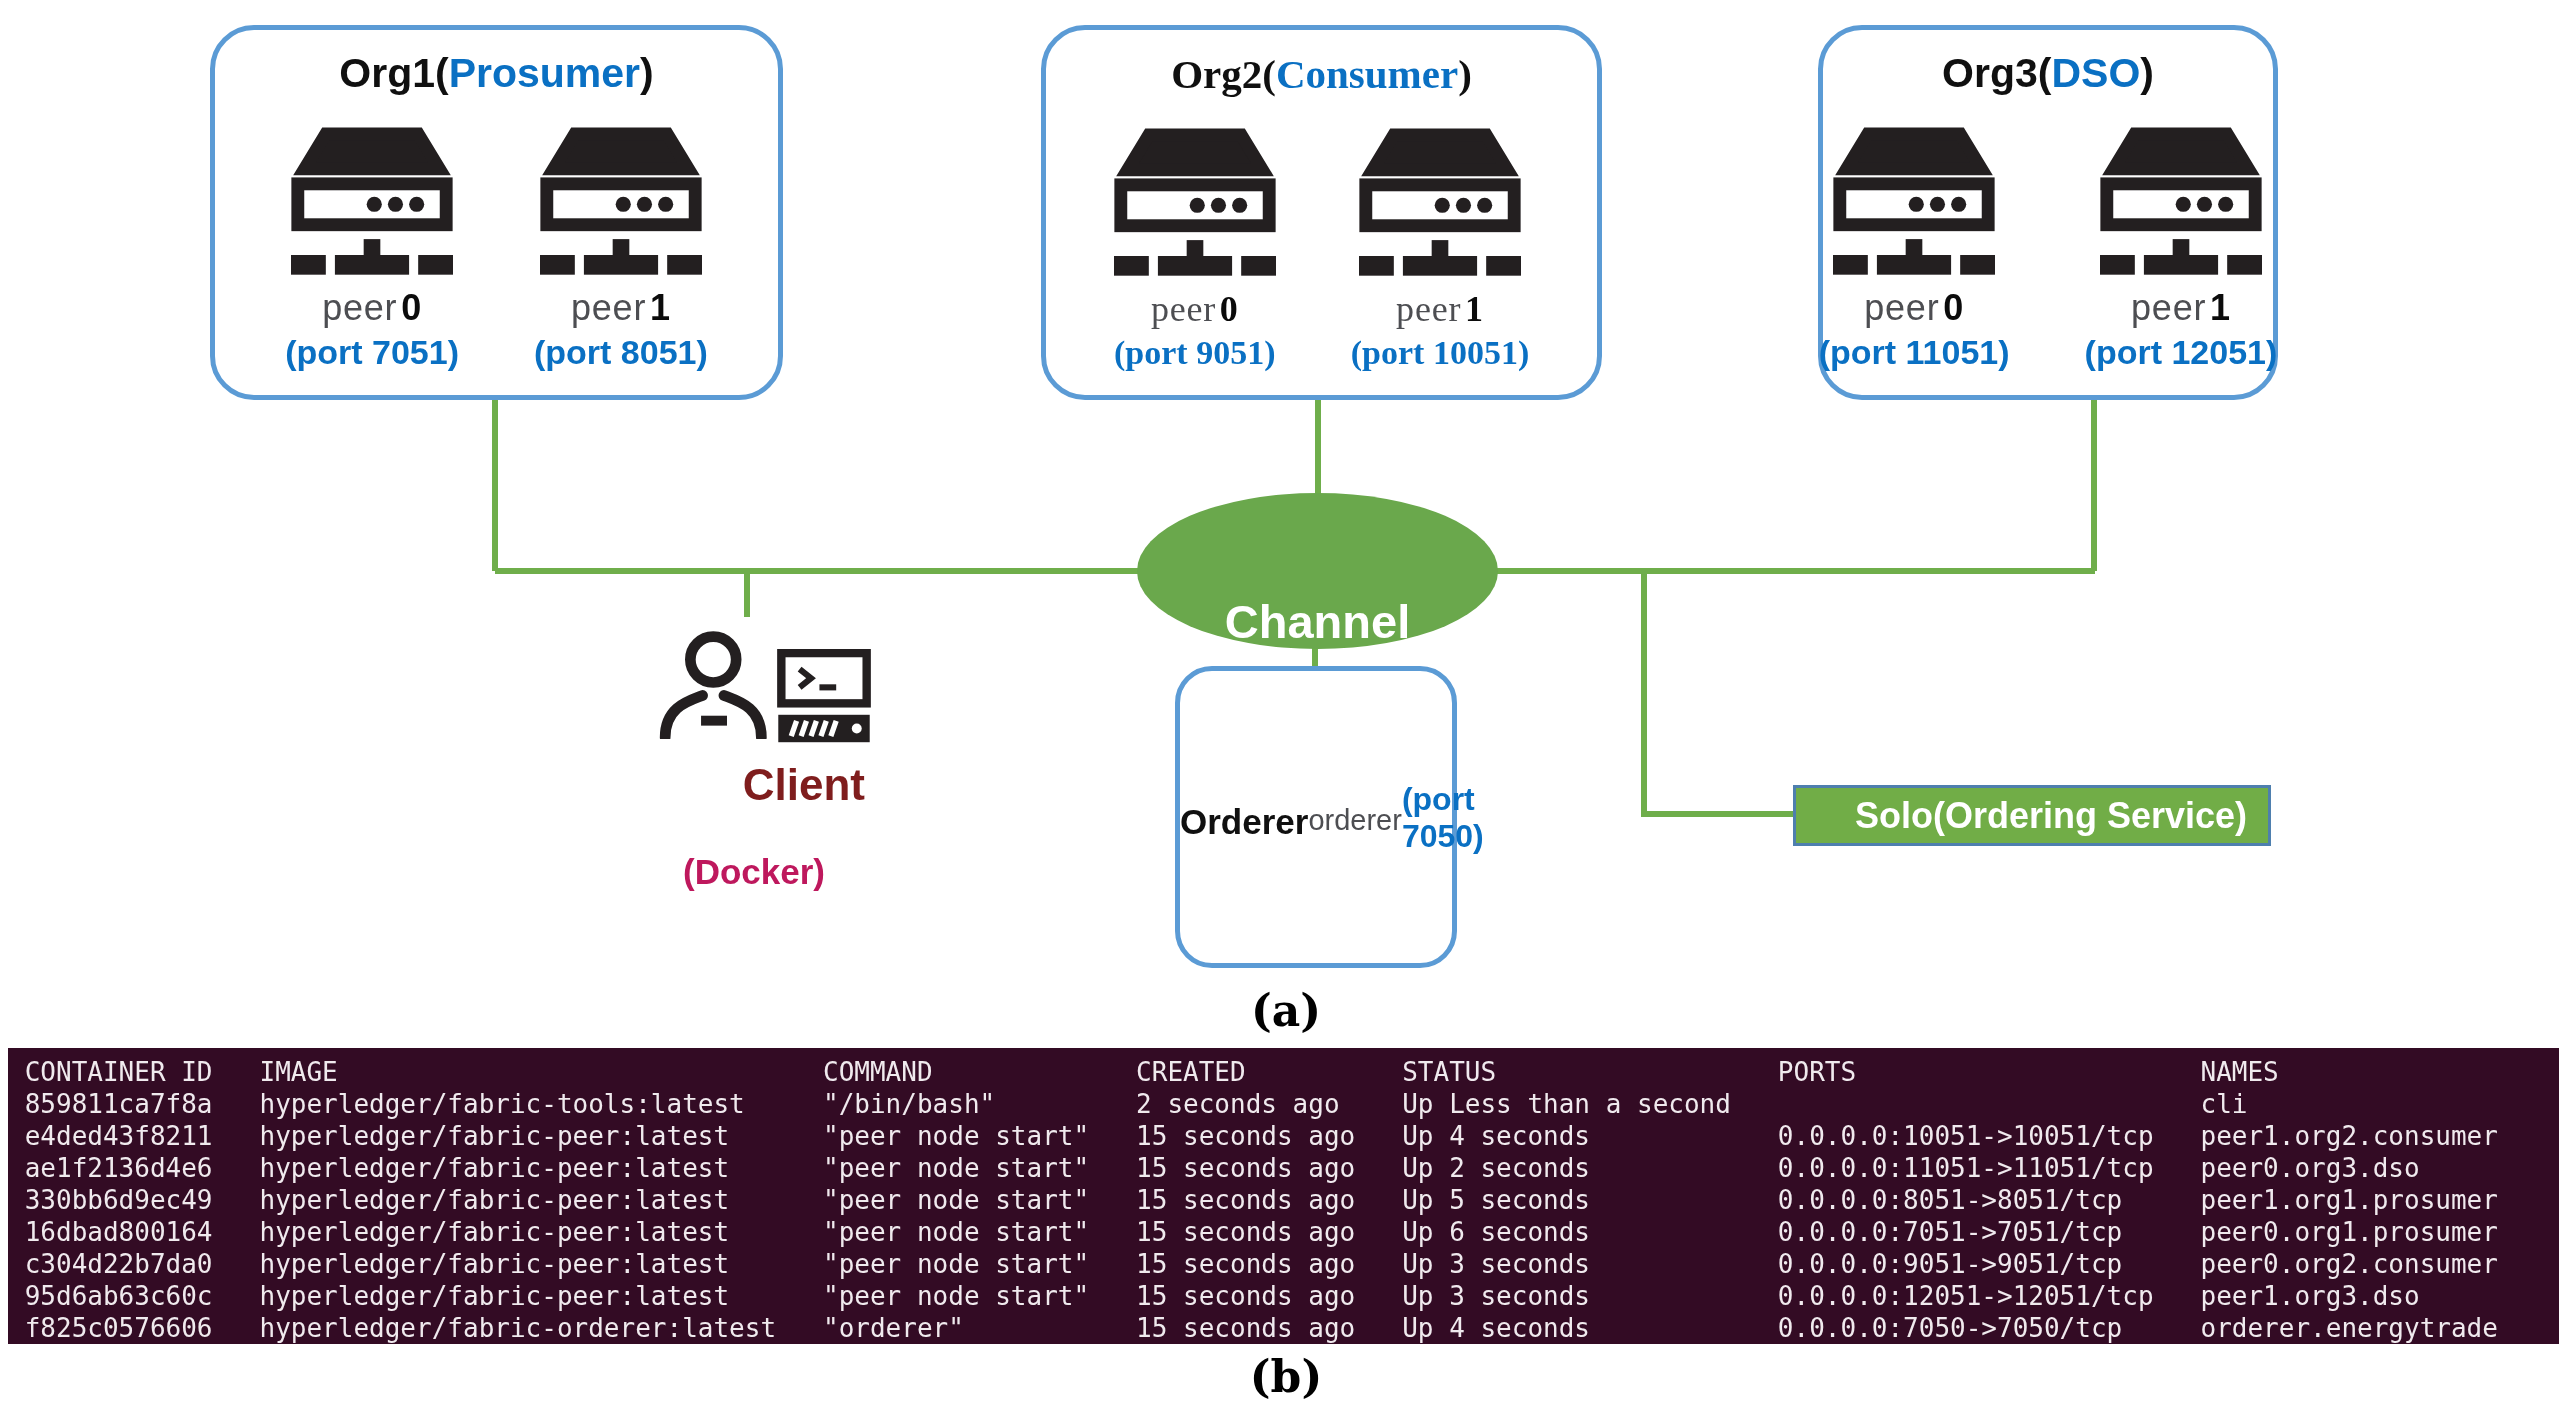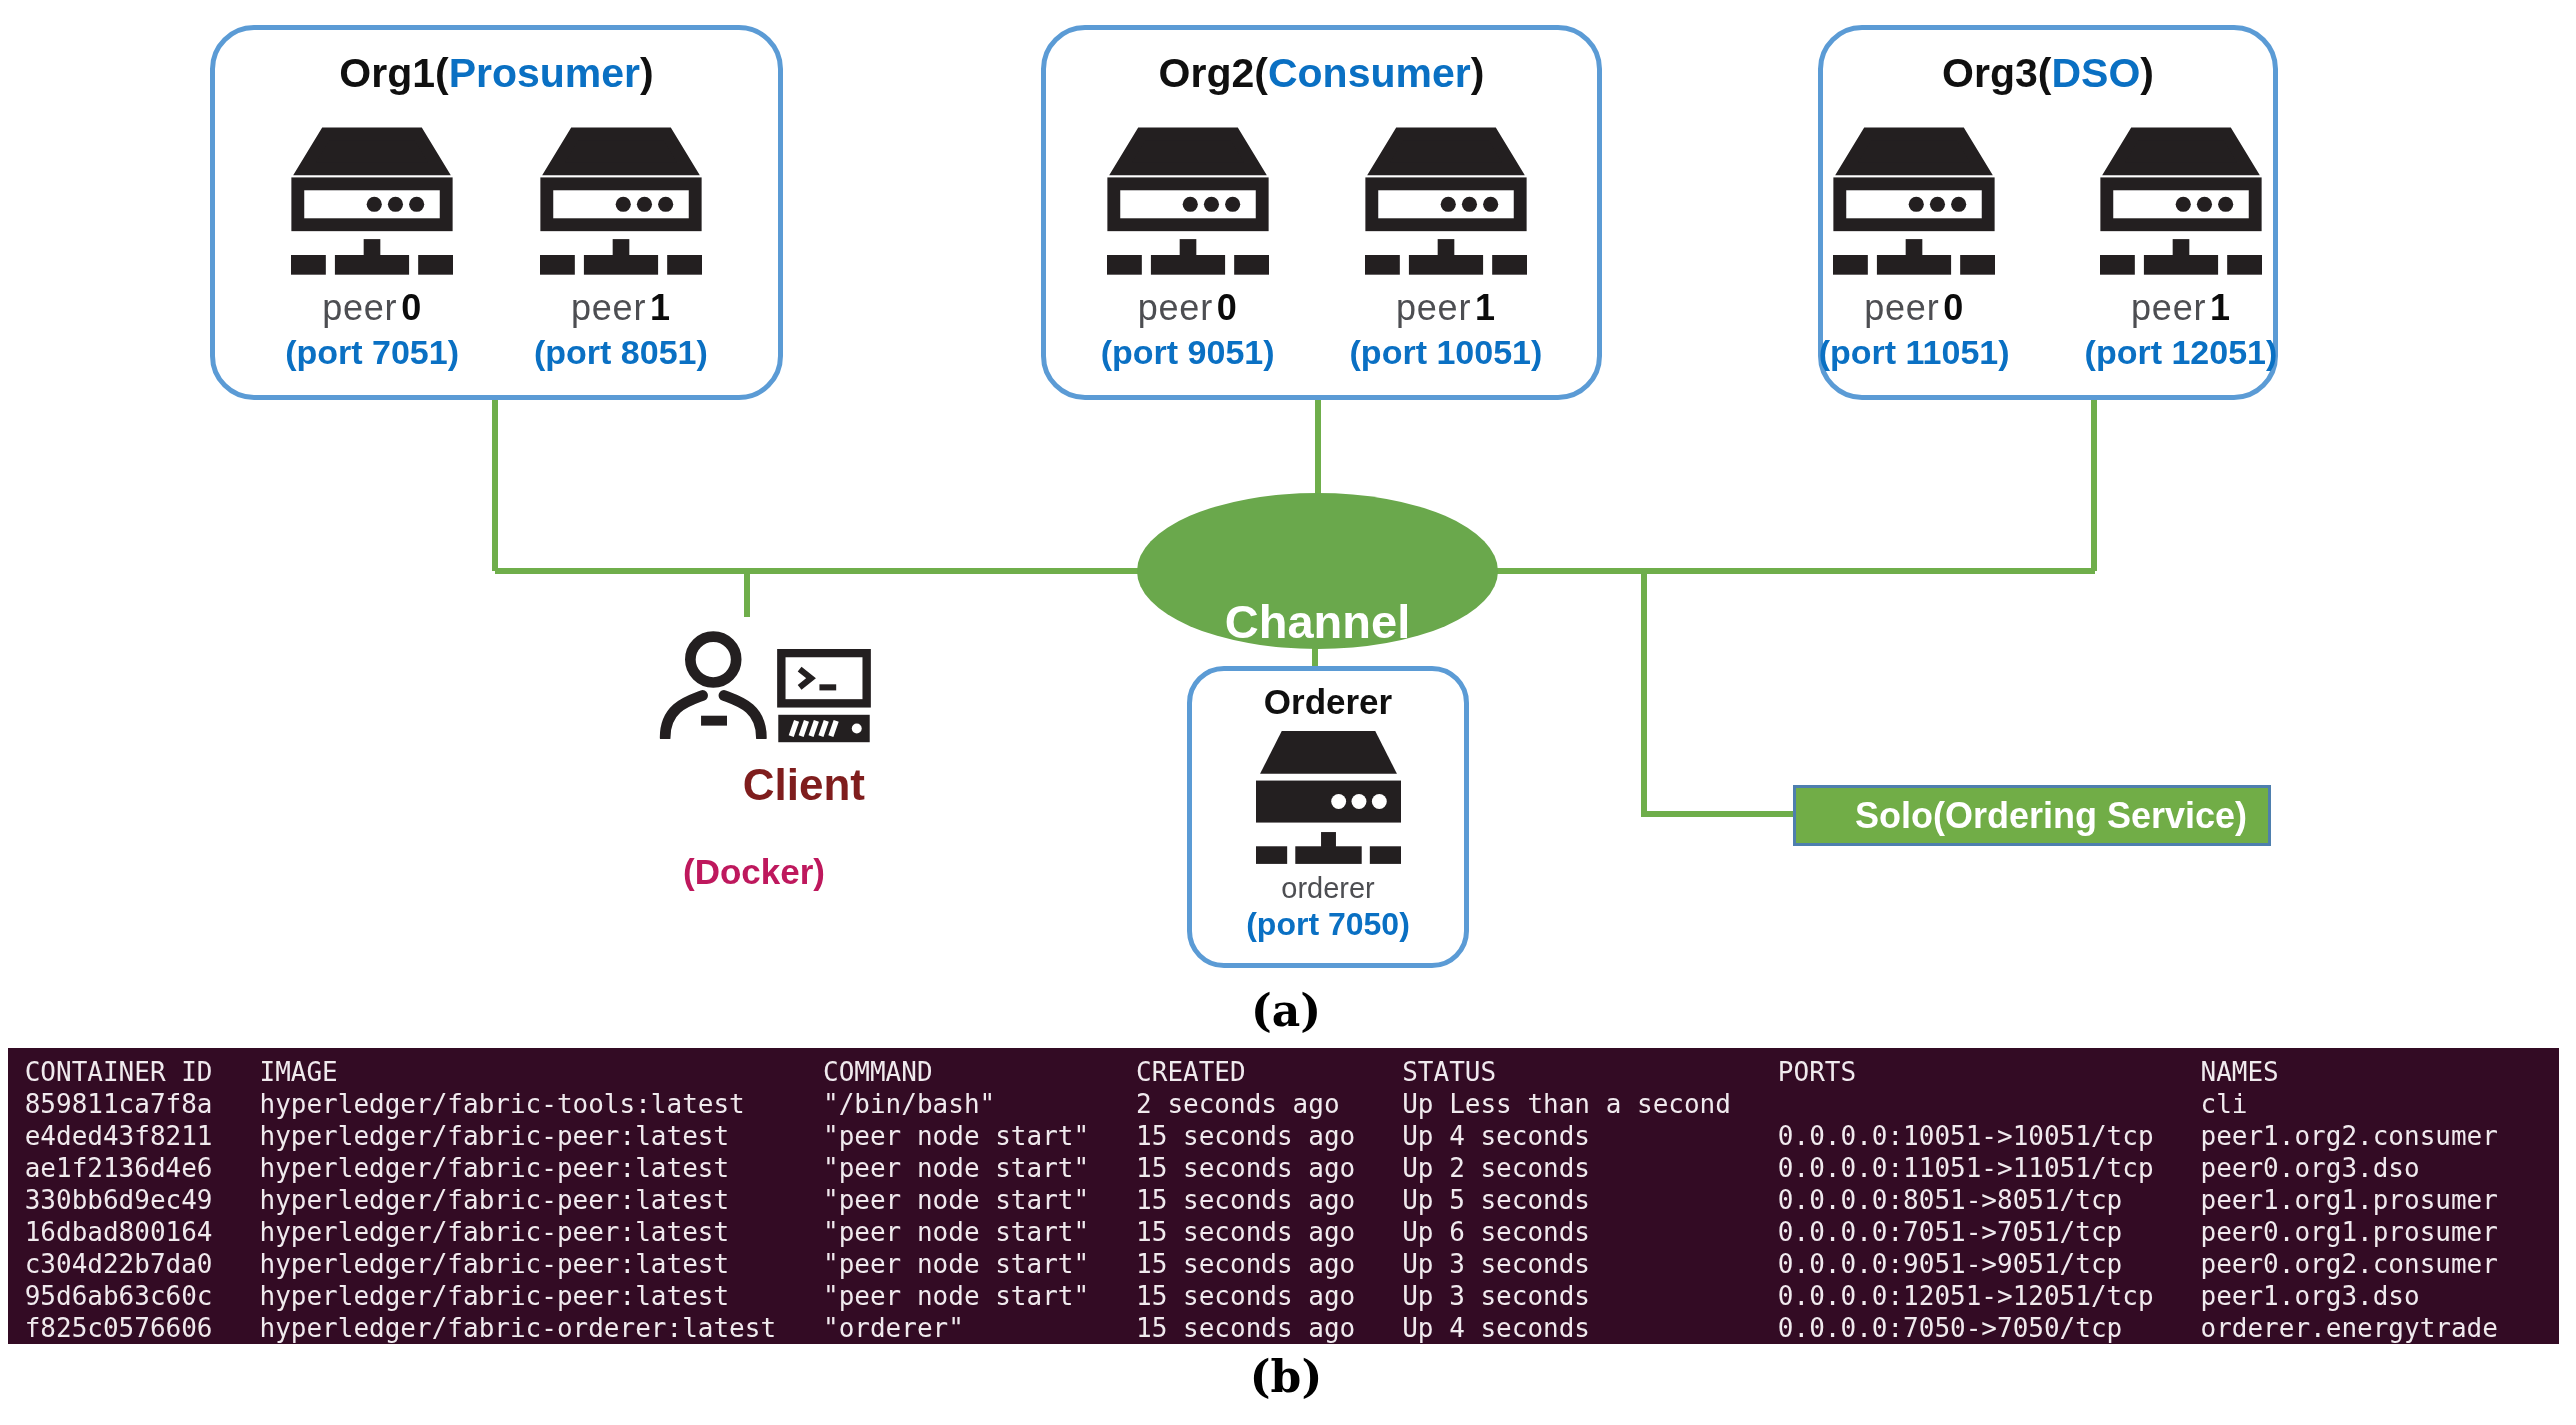--- a/index.html
+++ b/index.html
@@ -22,21 +22,21 @@
   .peer-port{margin-top:4.6px;font-size:34px;font-weight:800;color:#0a70c3;white-space:nowrap;}
 
   
   #channel{position:absolute;left:1137px;top:493px;width:361px;height:156px;border-radius:50%;
            background:#6aa84c;z-index:3;display:flex;align-items:flex-end;justify-content:center;}
   #channel span{color:#ffffff;font-size:47px;font-weight:800;}
 
   
   #orderer-box{position:absolute;left:1175px;top:666px;width:282px;height:302px;box-sizing:border-box;
                border:5.4px solid #5b9bd5;border-radius:37px;background:#fff;z-index:2;
-               display:flex;flex-direction:column;align-items:center;margin-left:12px;}
+               display:flex;align-items:center;}
   #orderer-box .o-title{margin-top:10.7px;font-size:35px;font-weight:800;color:#101010;}
   #orderer-box svg{width:145px;height:133px;margin-top:9.2px;}
   #orderer-box .o-label{margin-top:7.7px;font-size:29px;color:#4d4e52;}
   #orderer-box .o-port{margin-top:1.5px;font-size:32px;font-weight:700;color:#0a70c3;}
 
   
   #person-icon{position:absolute;left:655px;top:626px;width:115px;height:113px;z-index:2;}
   #computer-icon{position:absolute;left:776px;top:649px;width:96px;height:95px;z-index:2;}
   #client-label{position:absolute;left:643px;top:760px;width:222px;text-align:right;
                 font-size:44px;font-weight:800;color:#7f1d1d;}
@@ -116,21 +116,21 @@
       <div class="peer">
         <svg class="peer-icon" viewBox="0 0 214 196">
             <use href="#peer-shape"></use>
           </svg>
         <div class="peer-label"><span>peer</span><span class="peer-num">1</span></div>
         <div class="peer-port">(port 8051)</div>
       </div>
     </div>
   </div>
 
-  <div class="org-box" style="left:1041px;top:24.5px;width:561px;height:375px;">
+  <div class="org-box" style="left:1041px;top:24.5px;width:561px;height:375px;font-family:Liberation Serif, serif;">
     <div class="org-title"><span>Org2(</span><span class="role-blue">Consumer</span><span>)</span></div>
     <div class="peers-row">
       <div class="peer">
         <svg class="peer-icon" viewBox="0 0 214 196">
             <use href="#peer-shape"></use>
           </svg>
         <div class="peer-label"><span>peer</span><span class="peer-num">0</span></div>
         <div class="peer-port">(port 9051)</div>
       </div>
       <div class="peer">

